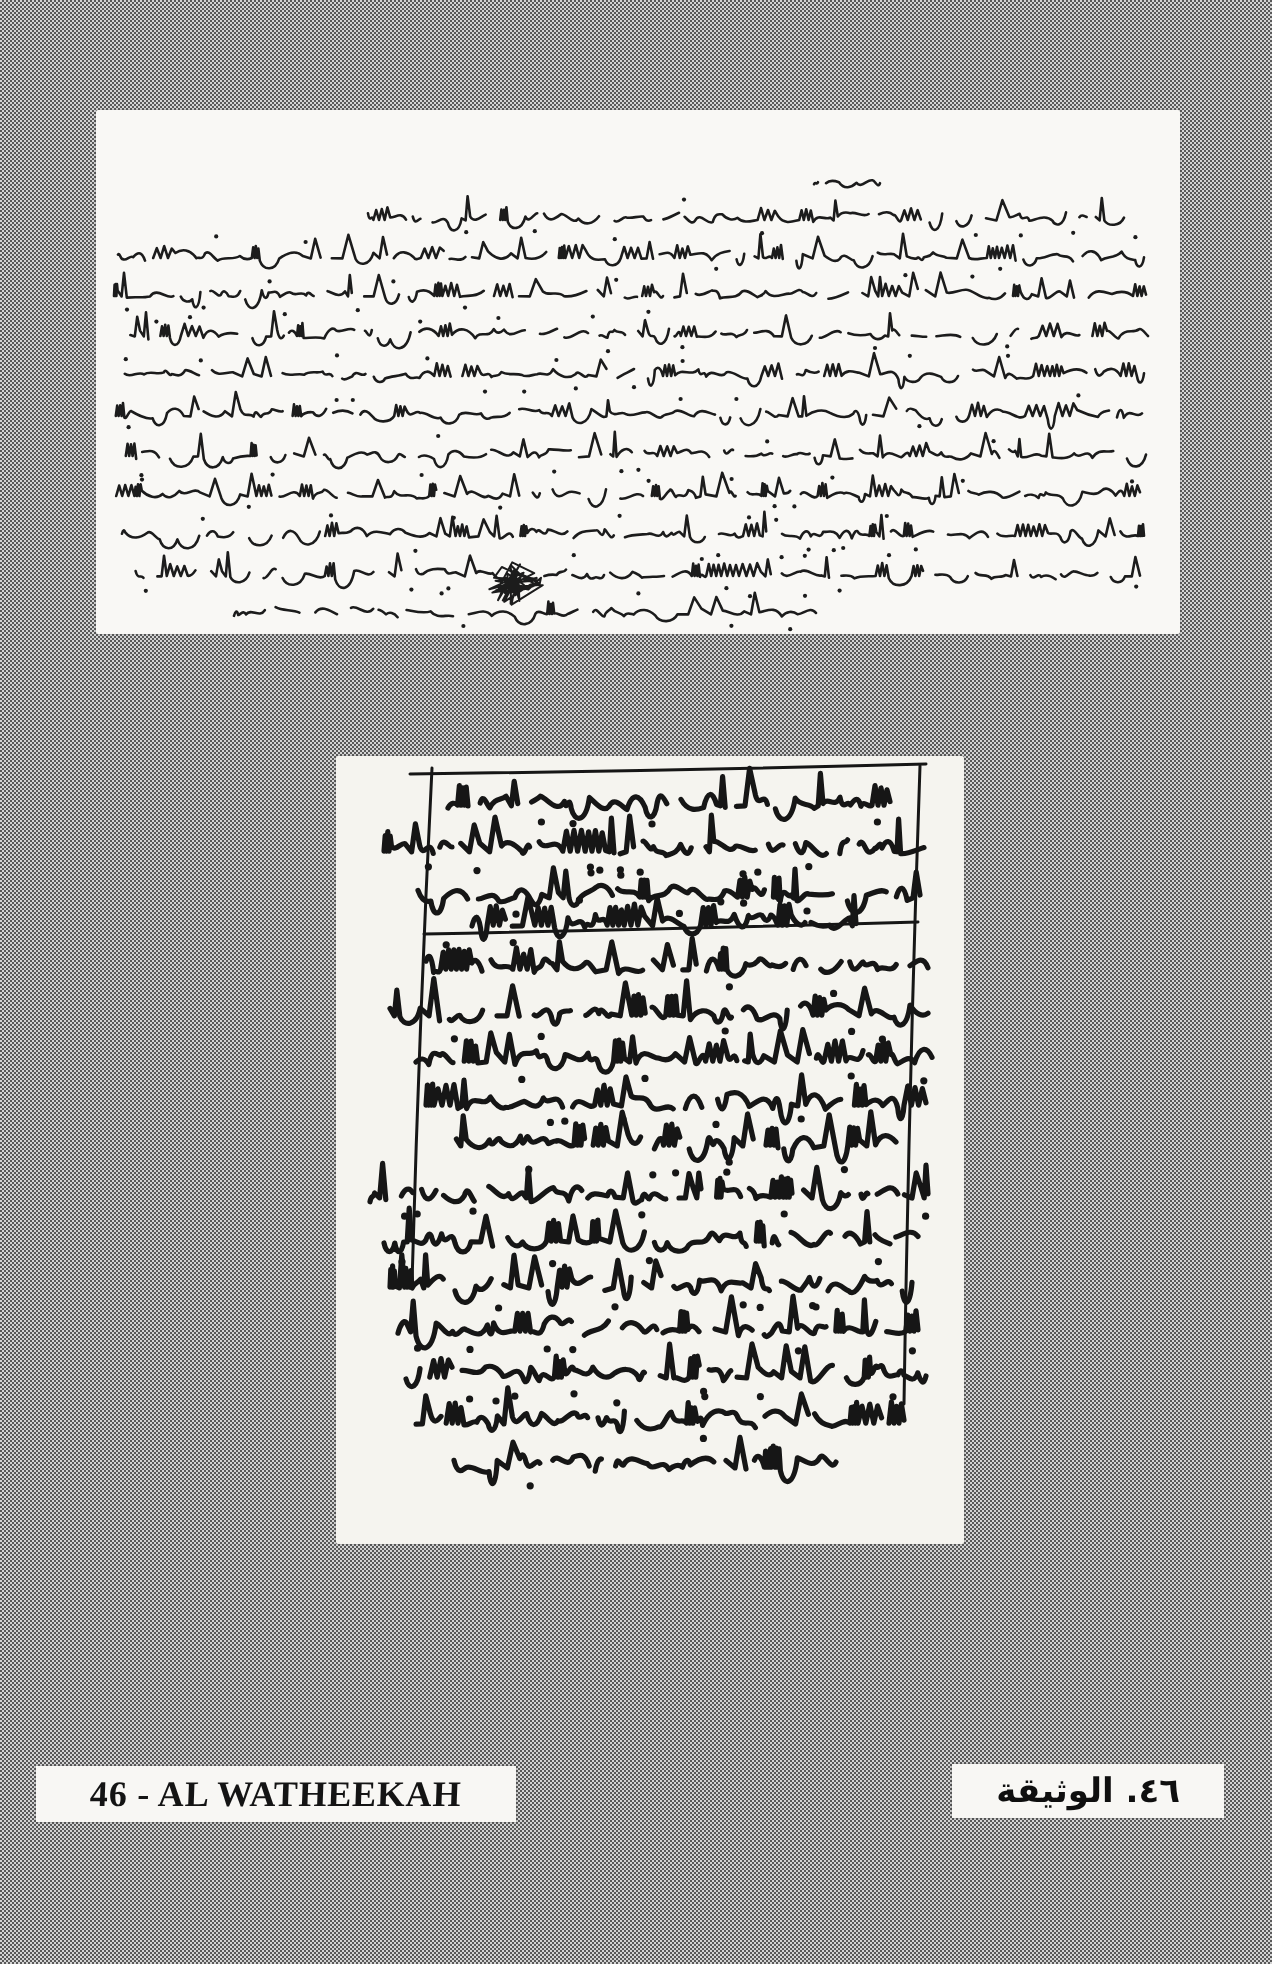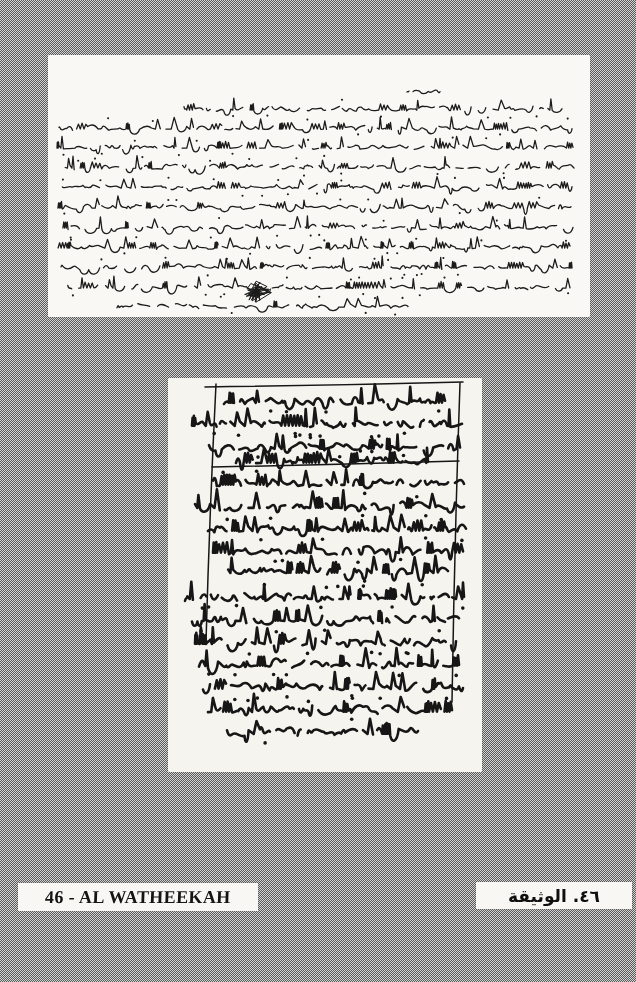--- a/index.html
+++ b/index.html
@@ -29,21 +29,21 @@
     display:flex;align-items:center;justify-content:center;
     background:#f8f7f4;
     box-shadow:0 0 1px 0 rgba(60,60,60,.6);
   }
   .footer-en{left:18px;top:883px;width:240px;height:28px;}
   .footer-en span{
     font-family:"Liberation Serif","DejaVu Serif",serif;
     font-weight:bold;font-size:18px;letter-spacing:.4px;color:#141414;
     transform:skewX(-2deg);
   }
-  .footer-ar{left:476px;top:882px;width:156px;height:27px;}
+  .footer-ar{left:476px;top:882px;width:136px;height:27px;}
   .footer-ar span{
     font-family:"DejaVu Sans",sans-serif;
     font-weight:bold;font-size:17px;color:#0f0f0f;
   }
 </style>
 </head>
 <body>
 
 <div class="page">
   <div class="paper" id="paper-0" style="left: 48px; top: 55px; width: 542px; height: 262px; background: rgb(249, 248, 245);"></div>

